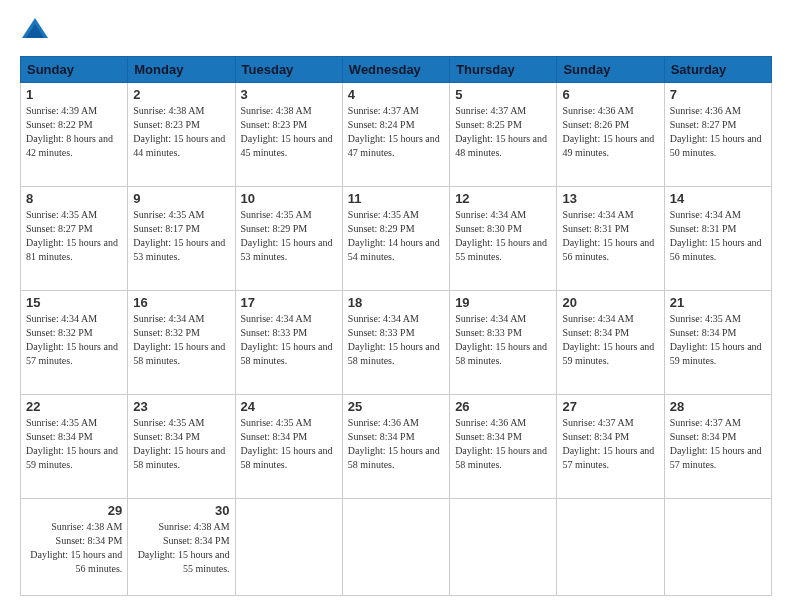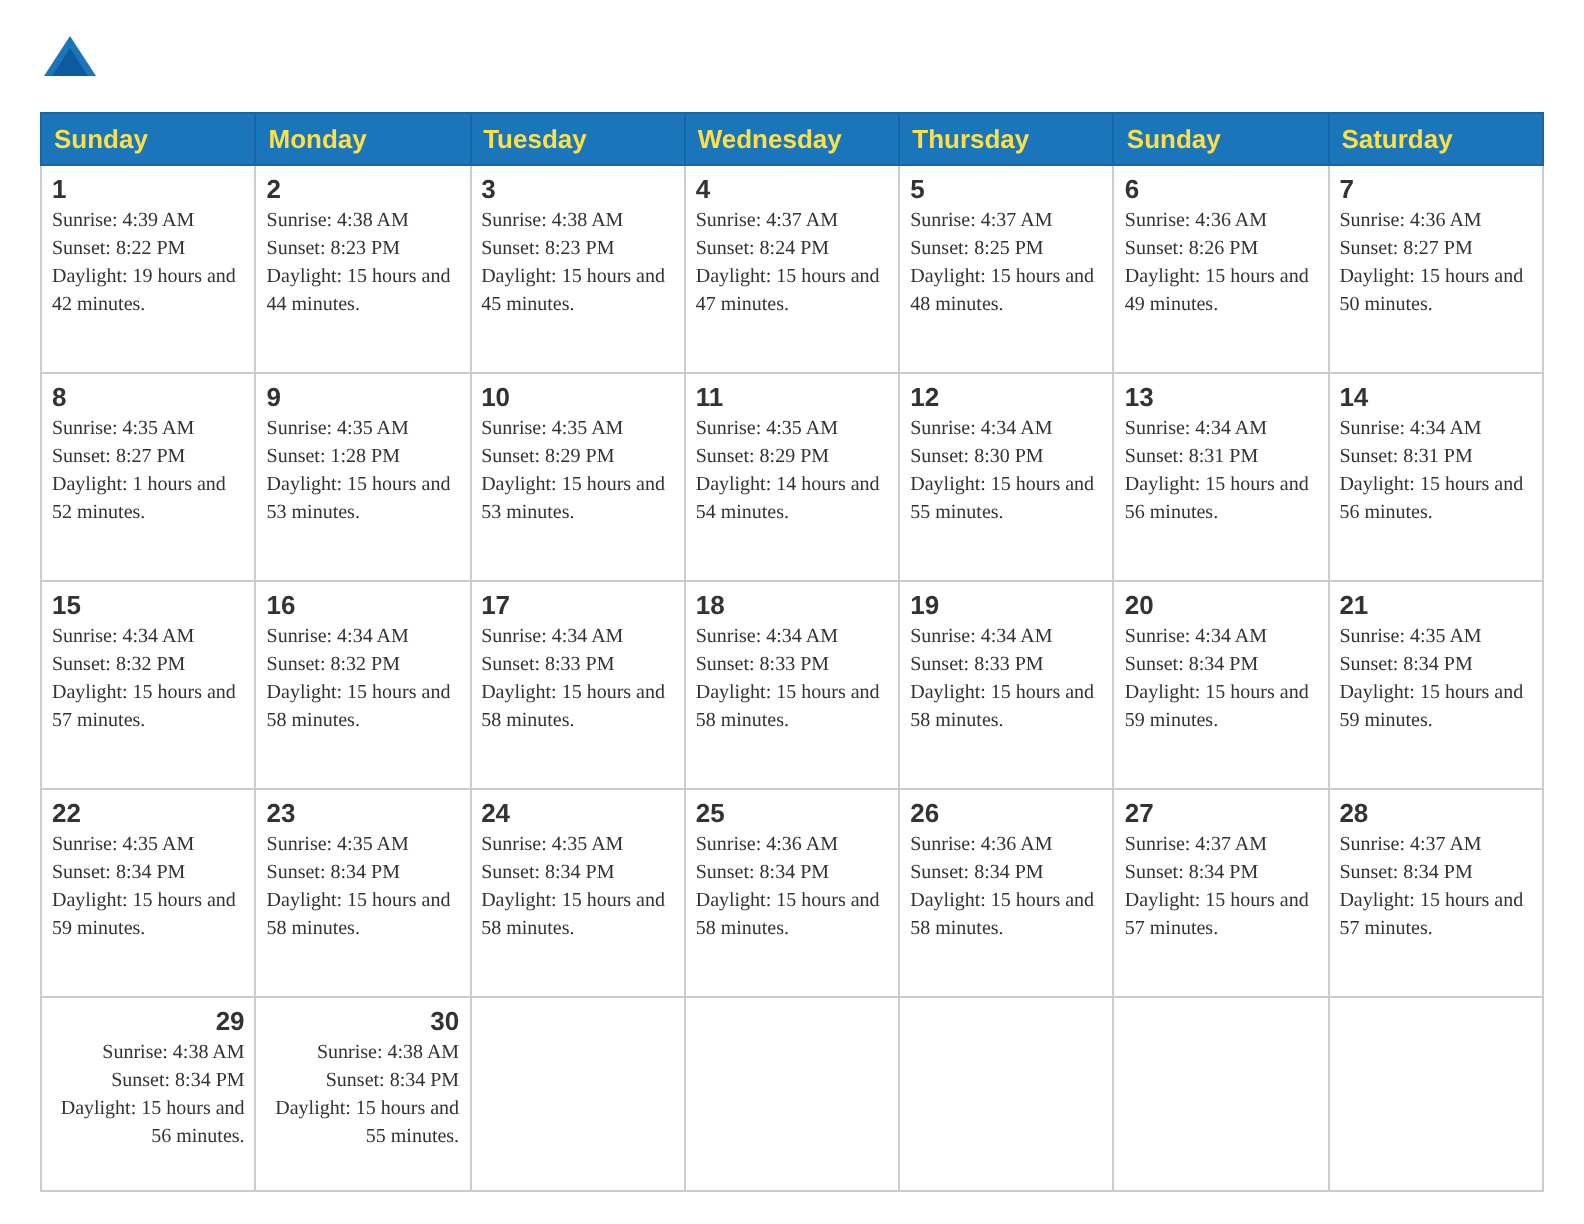--- a/index.html
+++ b/index.html
@@ -63,21 +63,21 @@
     }
     .calendar {
       flex: 1;
       border: 1px solid #ccc;
       border-collapse: collapse;
       width: 100%;
       table-layout: fixed;
     }
     .calendar th {
       background-color: #1a75bb;
-      color: #fde047;
+      color: #0f172a;
       text-align: left;
       padding: 5px 6px;
       font-size: 13px;
       font-weight: bold;
       border: 1px solid #1565a8;
     }
     .calendar td {
       border: 1px solid #ccc;
       vertical-align: top;
       padding: 4px 5px;
@@ -141,21 +141,21 @@
           <th>Saturday</th>
         </tr>
     </thead>
     <tbody id="calendar-body">
     <tr class="week-row">
           <td>
         <span class="day-num">1</span>
         <div class="day-info">
           <span>Sunrise: 4:39 AM</span><br>
           <span>Sunset: 8:22 PM</span><br>
-          <span>Daylight: 19 hours and 42 minutes.</span>
+          <span>Daylight: 8 hours and 42 minutes.</span>
         </div>
       </td>
           <td>
         <span class="day-num">2</span>
         <div class="day-info">
           <span>Sunrise: 4:38 AM</span><br>
           <span>Sunset: 8:23 PM</span><br>
           <span>Daylight: 15 hours and 44 minutes.</span>
         </div>
       </td>
@@ -199,28 +199,28 @@
           <span>Daylight: 15 hours and 50 minutes.</span>
         </div>
       </td>
         </tr>
         <tr class="week-row">
           <td>
         <span class="day-num">8</span>
         <div class="day-info">
           <span>Sunrise: 4:35 AM</span><br>
           <span>Sunset: 8:27 PM</span><br>
-          <span>Daylight: 1 hours and 52 minutes.</span>
+          <span>Daylight: 15 hours and 81 minutes.</span>
         </div>
       </td>
           <td>
         <span class="day-num">9</span>
         <div class="day-info">
           <span>Sunrise: 4:35 AM</span><br>
-          <span>Sunset: 1:28 PM</span><br>
+          <span>Sunset: 8:17 PM</span><br>
           <span>Daylight: 15 hours and 53 minutes.</span>
         </div>
       </td>
           <td>
         <span class="day-num">10</span>
         <div class="day-info">
           <span>Sunrise: 4:35 AM</span><br>
           <span>Sunset: 8:29 PM</span><br>
           <span>Daylight: 15 hours and 53 minutes.</span>
         </div>

